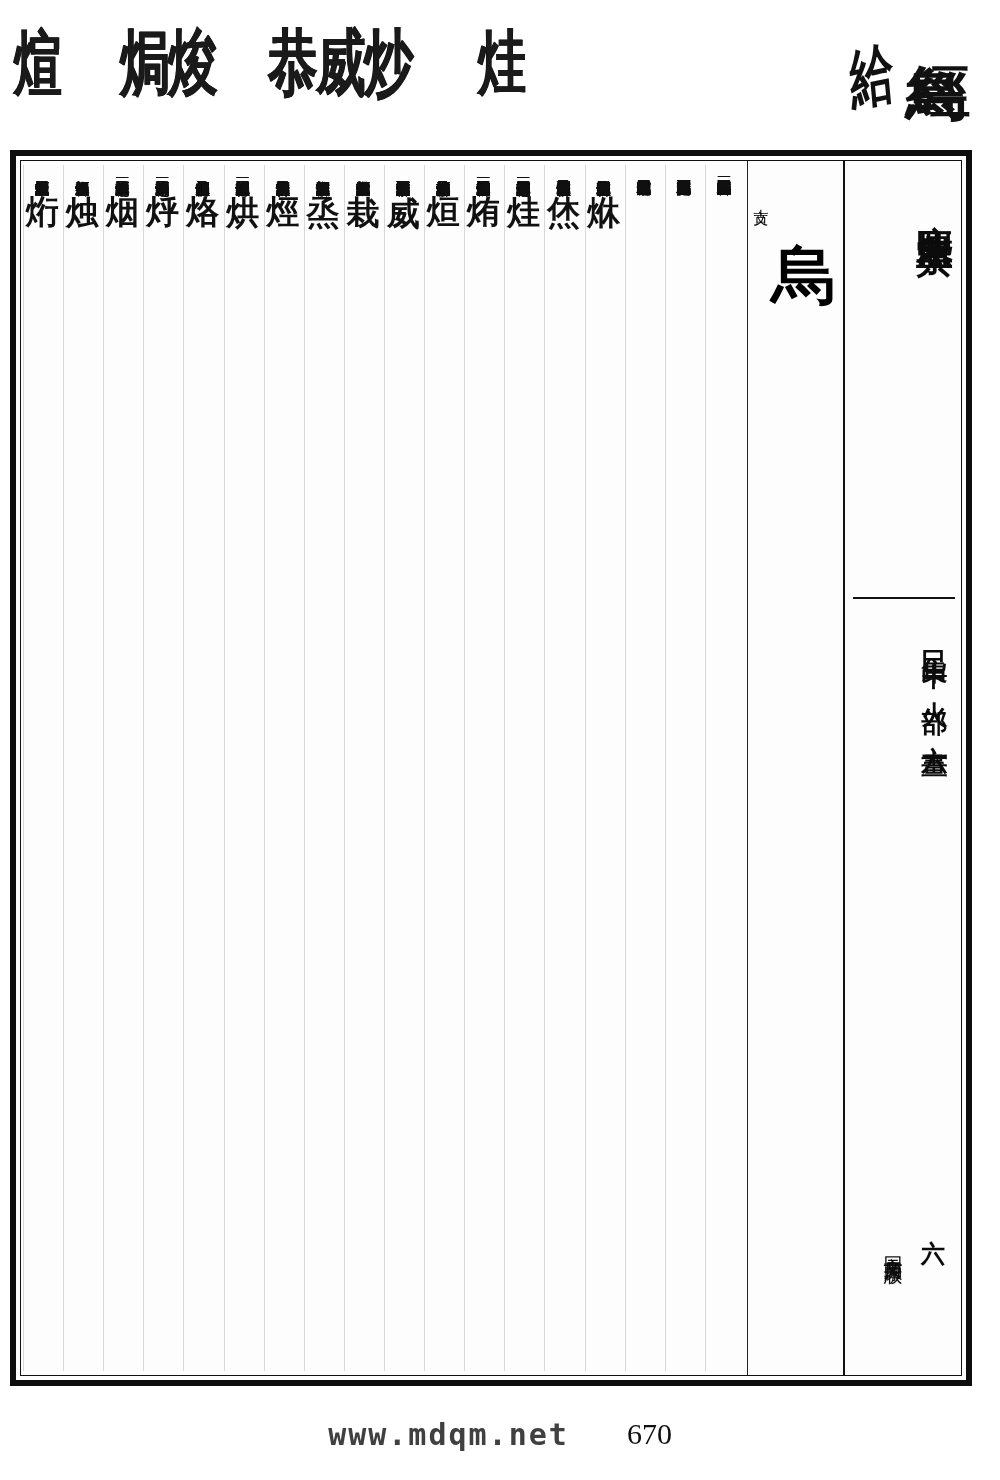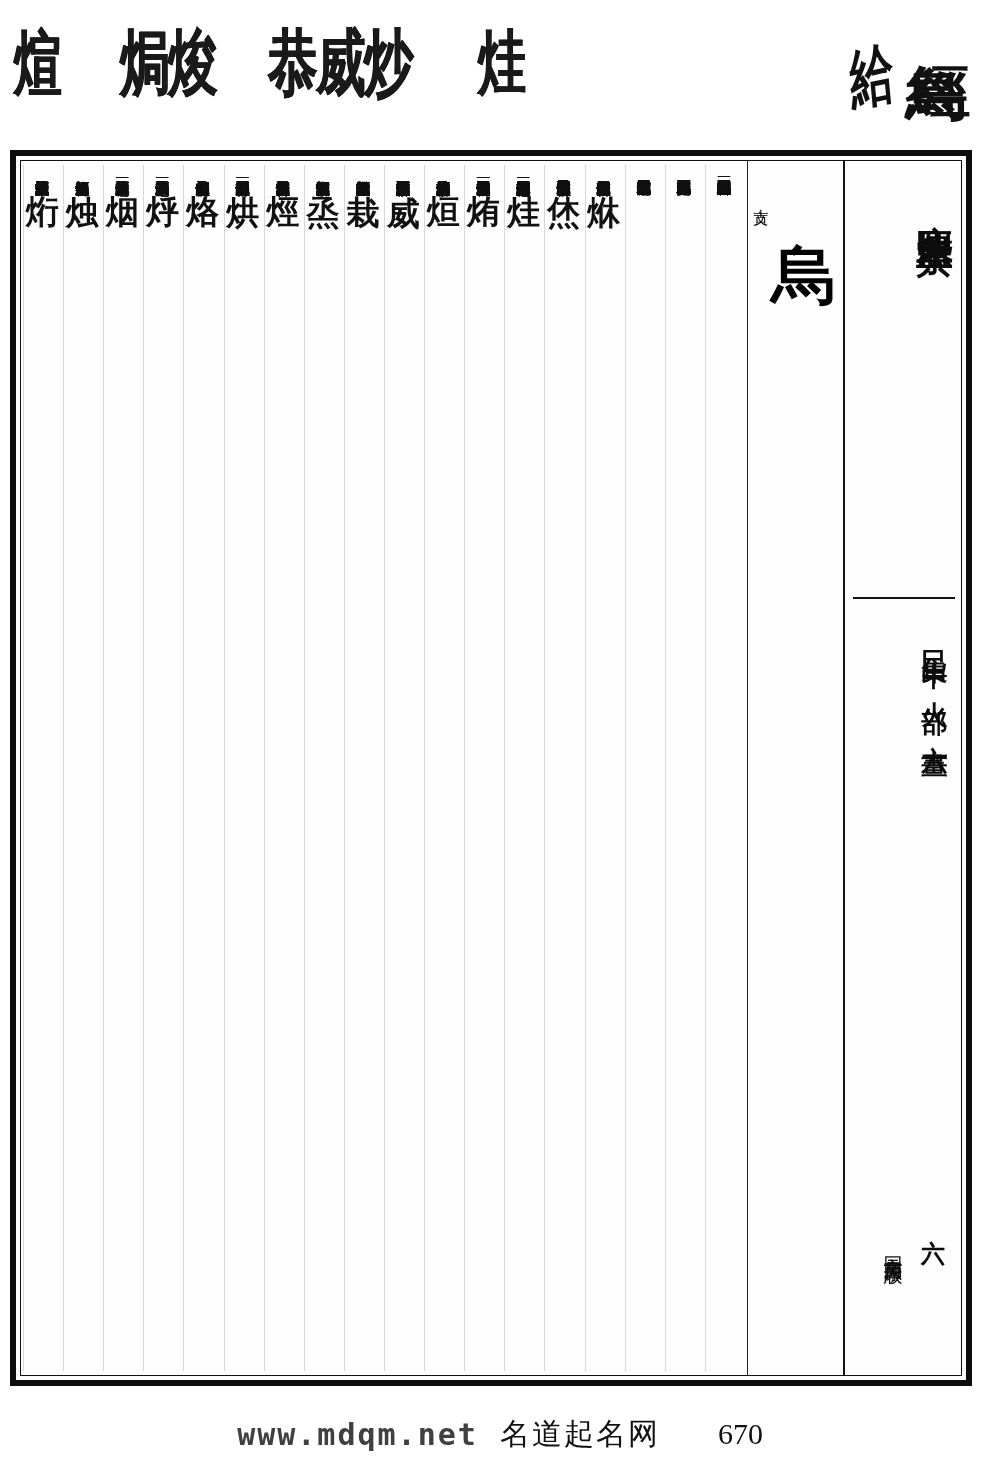--- a/index.html
+++ b/index.html
@@ -367,15 +367,14 @@
           <span class="bighead">烆</span><span>說文火餘也玉篇火餘木也廣韻燭餘也廣韻同爐說文徐註俗別烜也烜烜烜烜烜烜烜烜烜</span>
         </div>
       </div>
 
     </div>
   </div>
 </div>
 
 <div id="footer">
   <span class="f-url">www.mdqm.net</span>
-  <span class="f-site">名道起名网</span>
   <span class="f-page">670</span>
 </div>
 
 </body></html>

